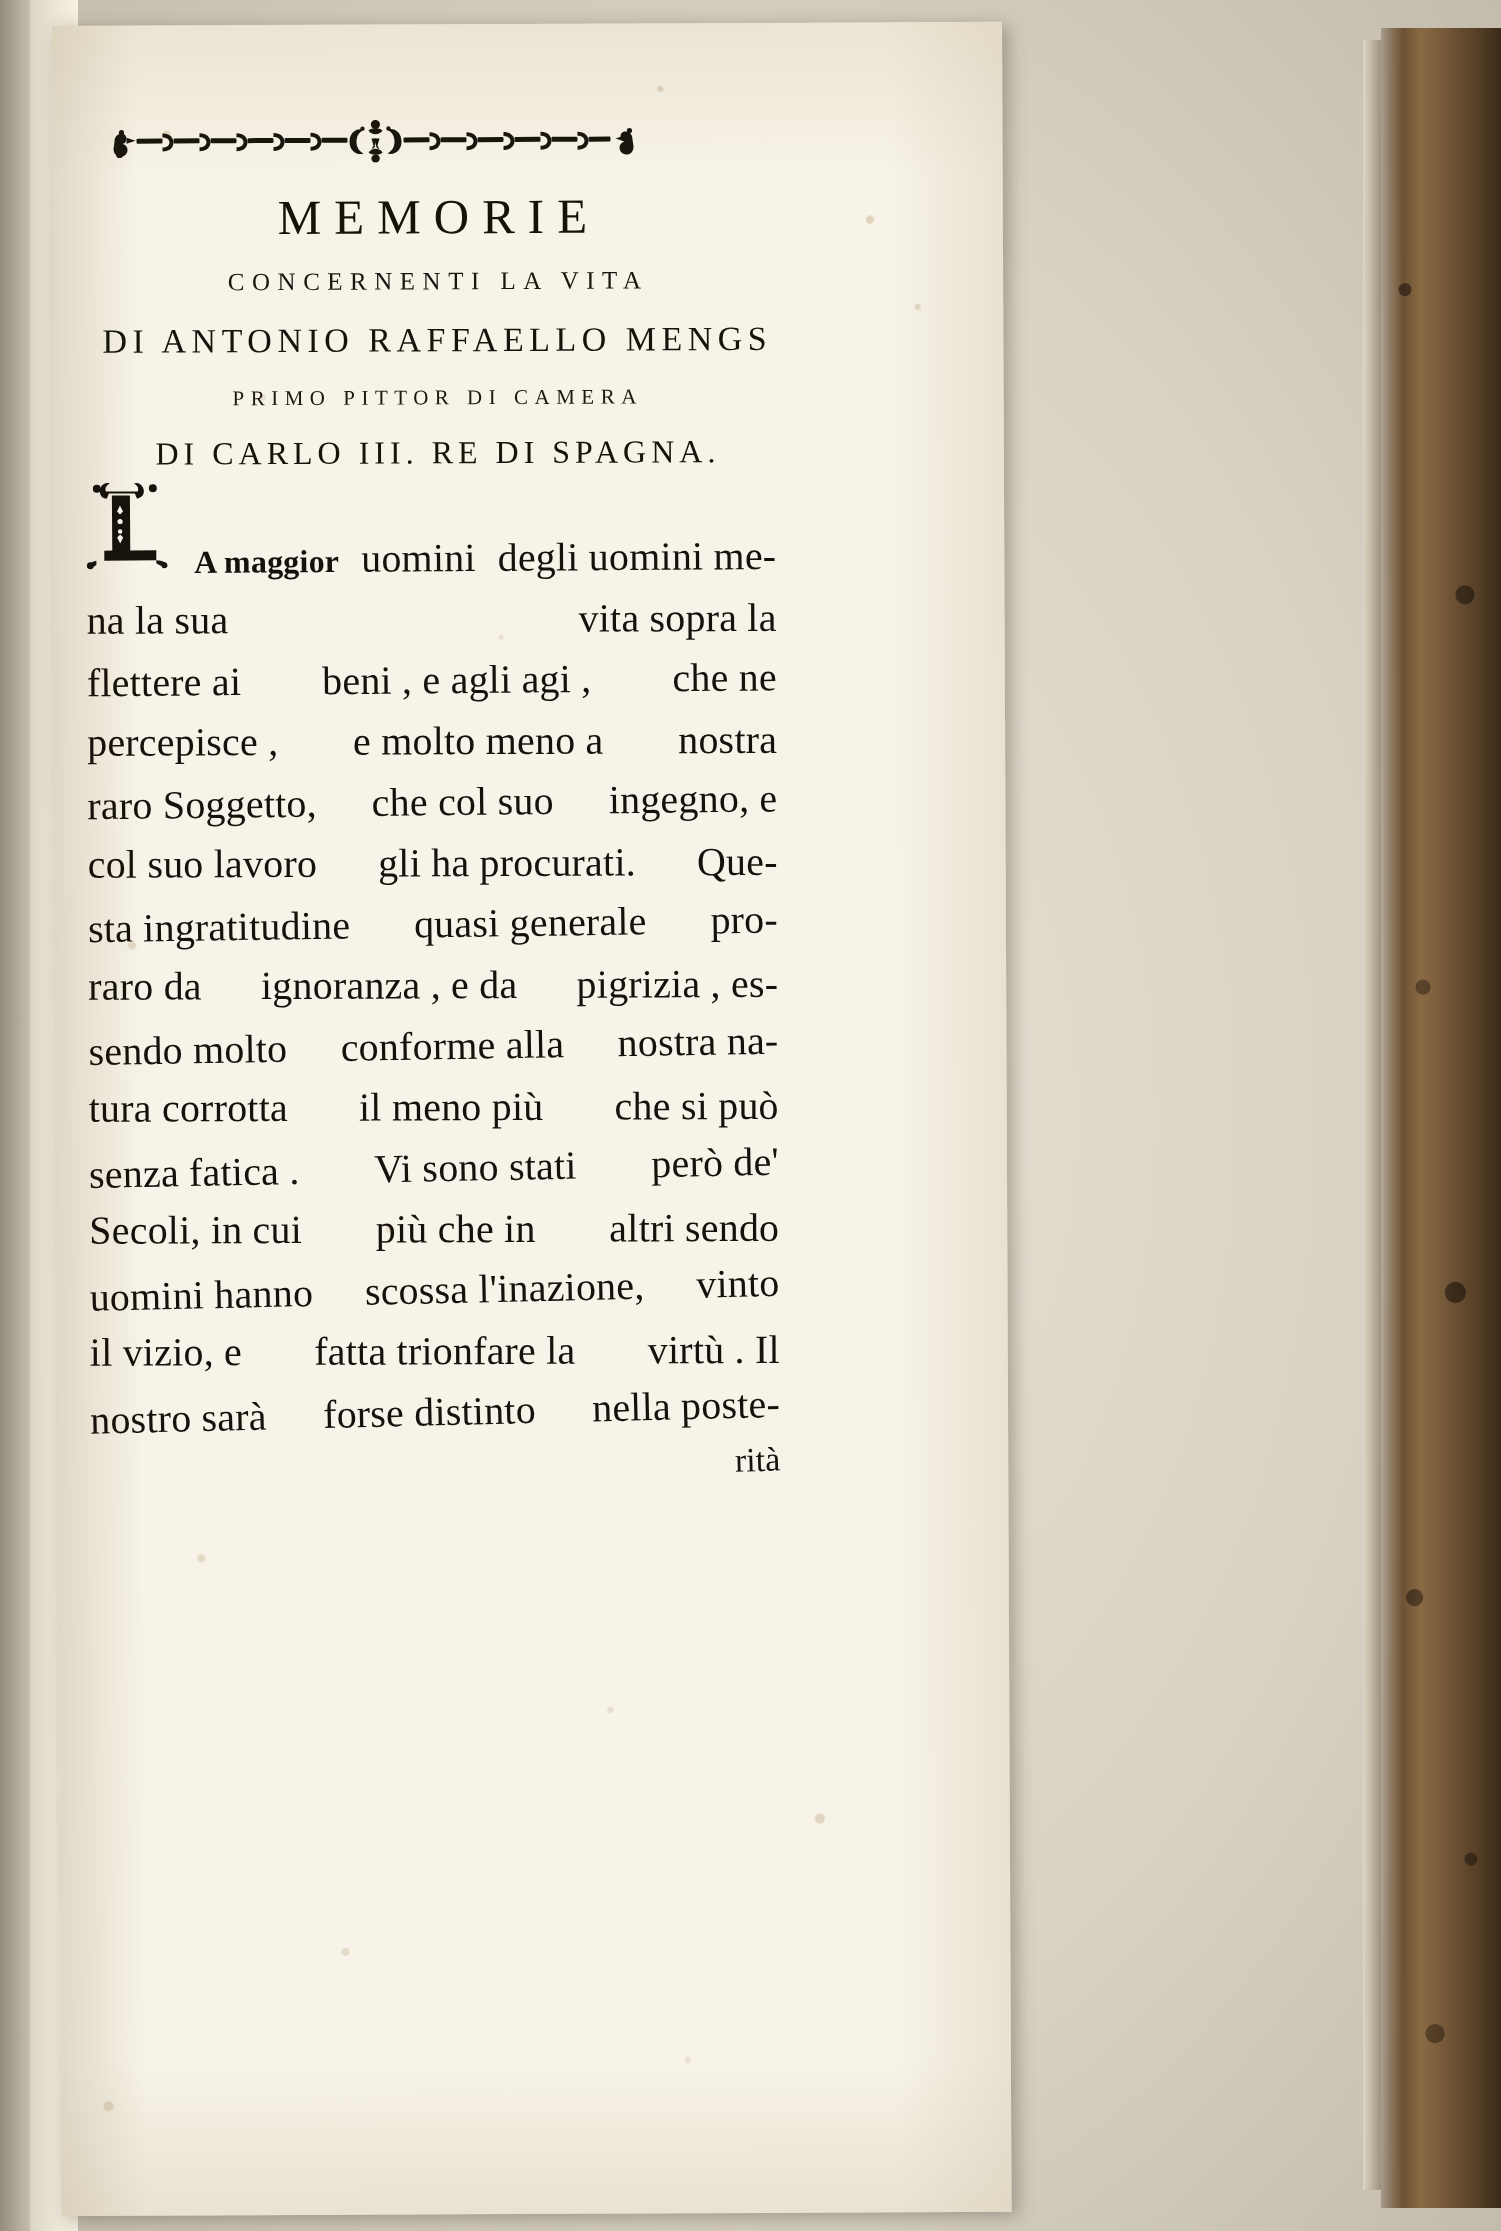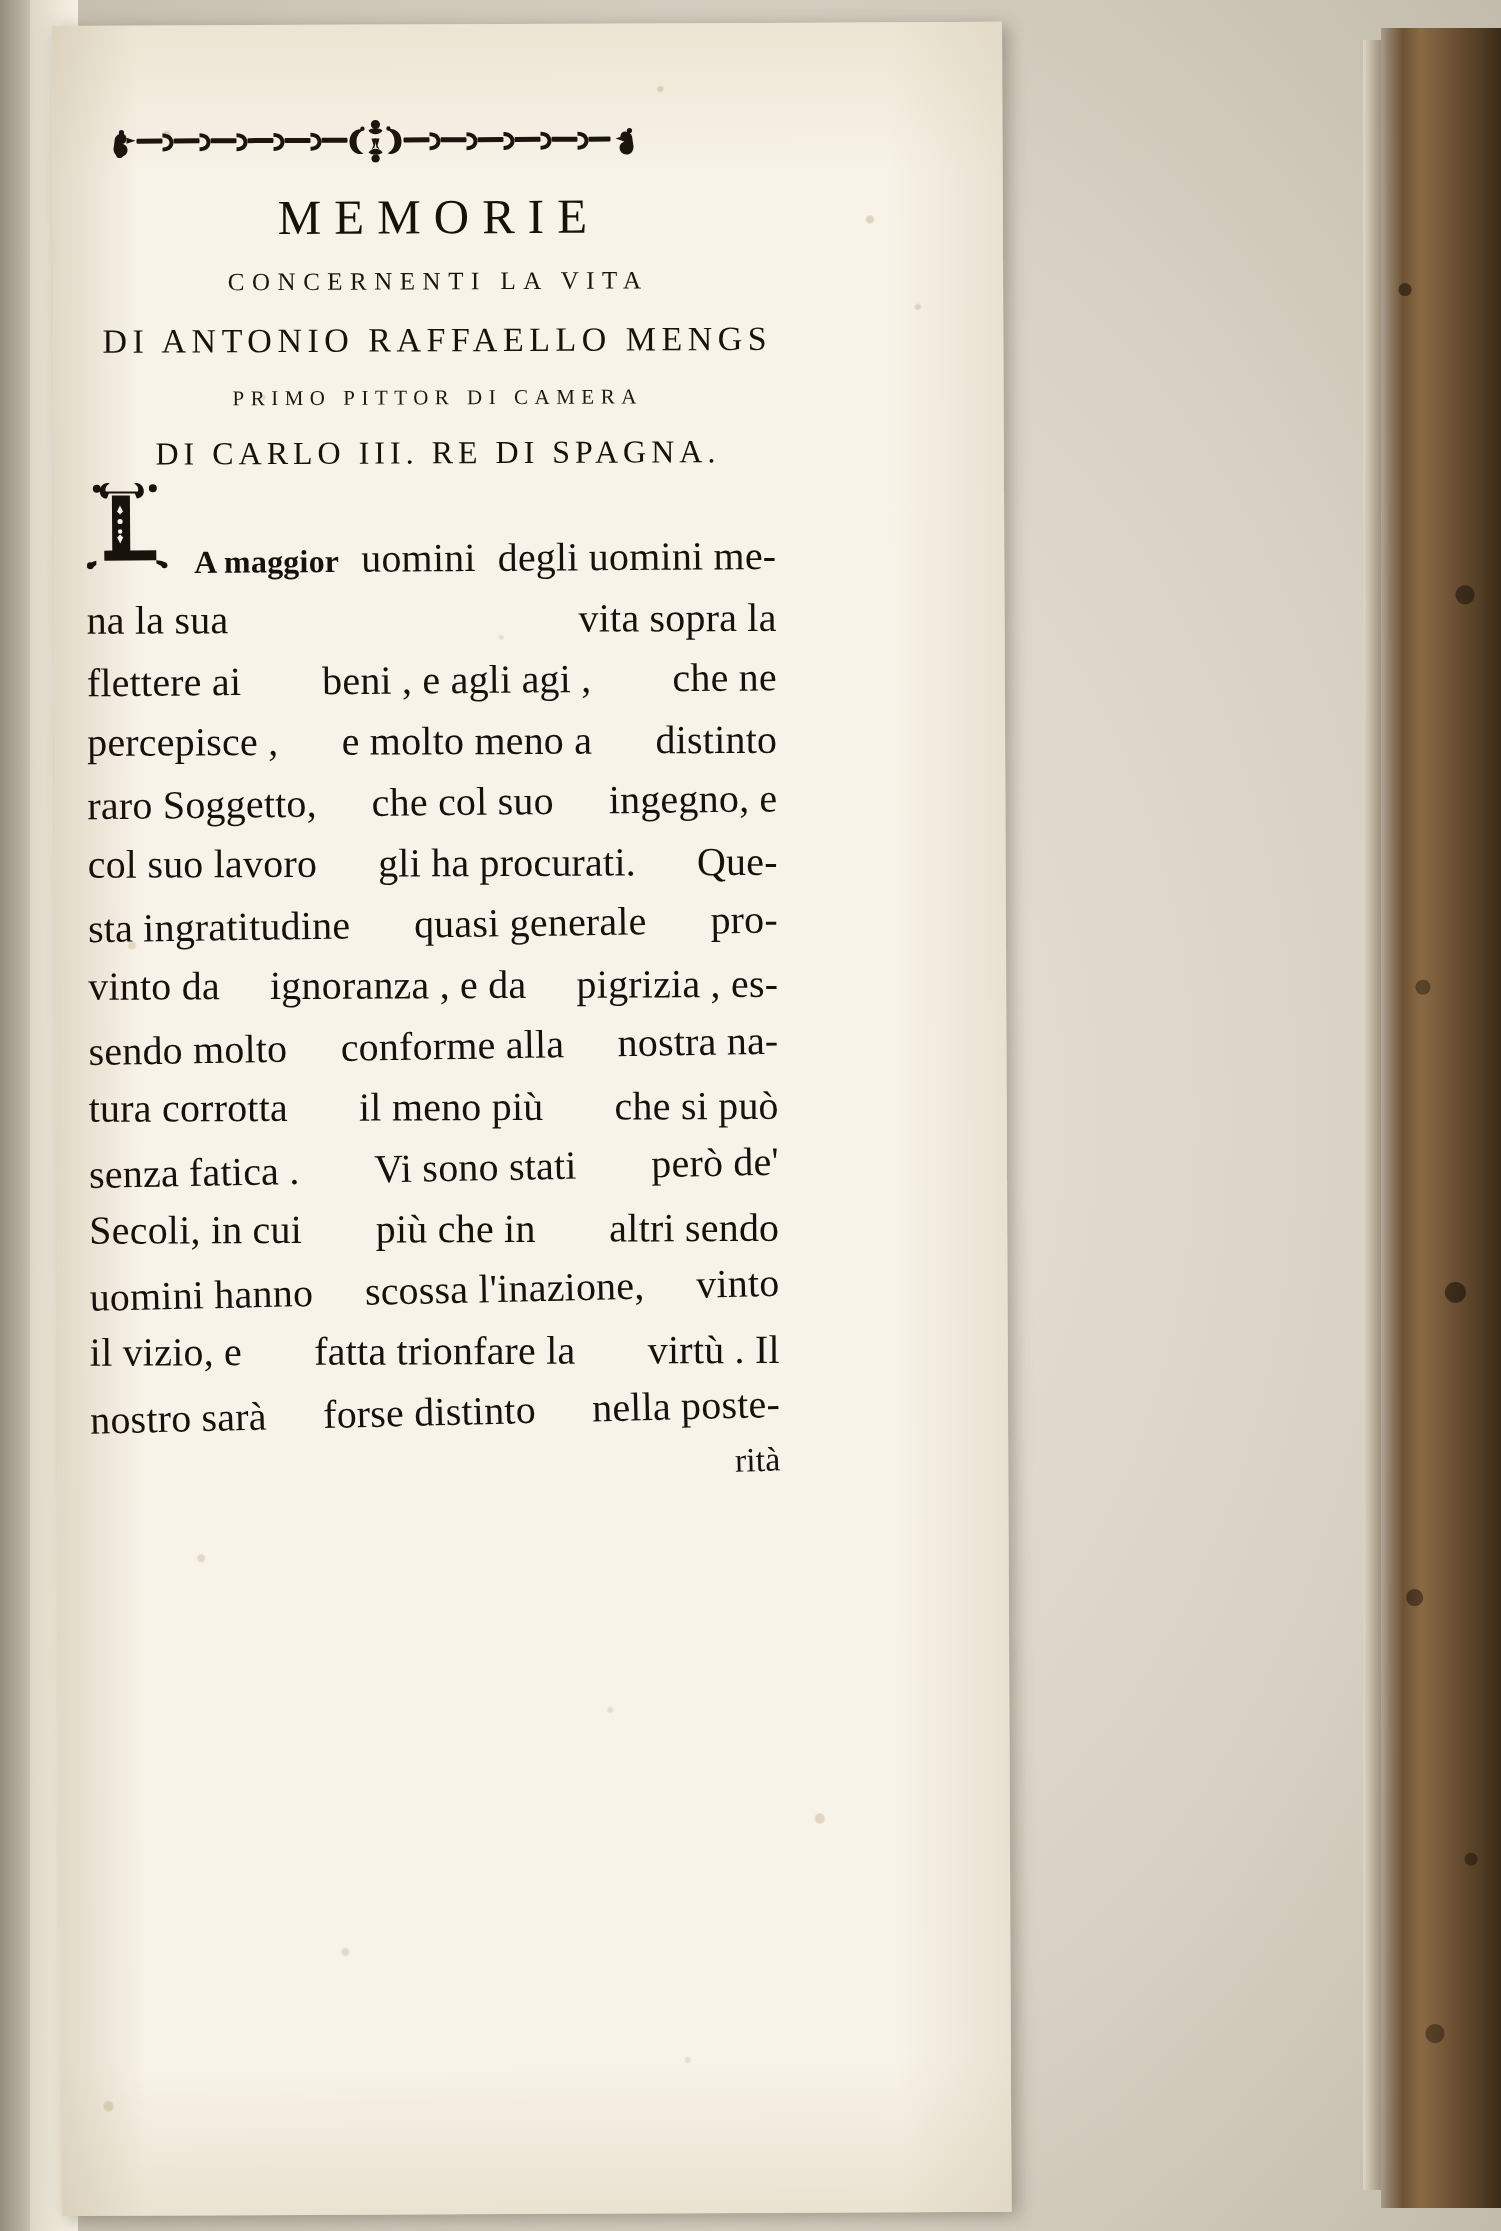--- a/index.html
+++ b/index.html
@@ -291,21 +291,21 @@
 
         <div class="bline">
           <span>flettere ai</span>
           <span>beni , e agli agi ,</span>
           <span>che ne</span>
         </div>
 
         <div class="bline">
           <span>percepisce ,</span>
           <span>e molto meno a</span>
-          <span>distinto</span>
+          <span>nostra</span>
         </div>
 
         <div class="bline">
           <span>raro Soggetto,</span>
           <span>che col suo</span>
           <span>ingegno, e</span>
         </div>
 
         <div class="bline">
           <span>col suo lavoro</span>
@@ -313,21 +313,21 @@
           <span>Que-</span>
         </div>
 
         <div class="bline">
           <span>sta ingratitudine</span>
           <span>quasi generale</span>
           <span>pro-</span>
         </div>
 
         <div class="bline">
-          <span>vinto da</span>
+          <span>raro da</span>
           <span>ignoranza , e da</span>
           <span>pigrizia , es-</span>
         </div>
 
         <div class="bline">
           <span>sendo molto</span>
           <span>conforme alla</span>
           <span>nostra na-</span>
         </div>
 

